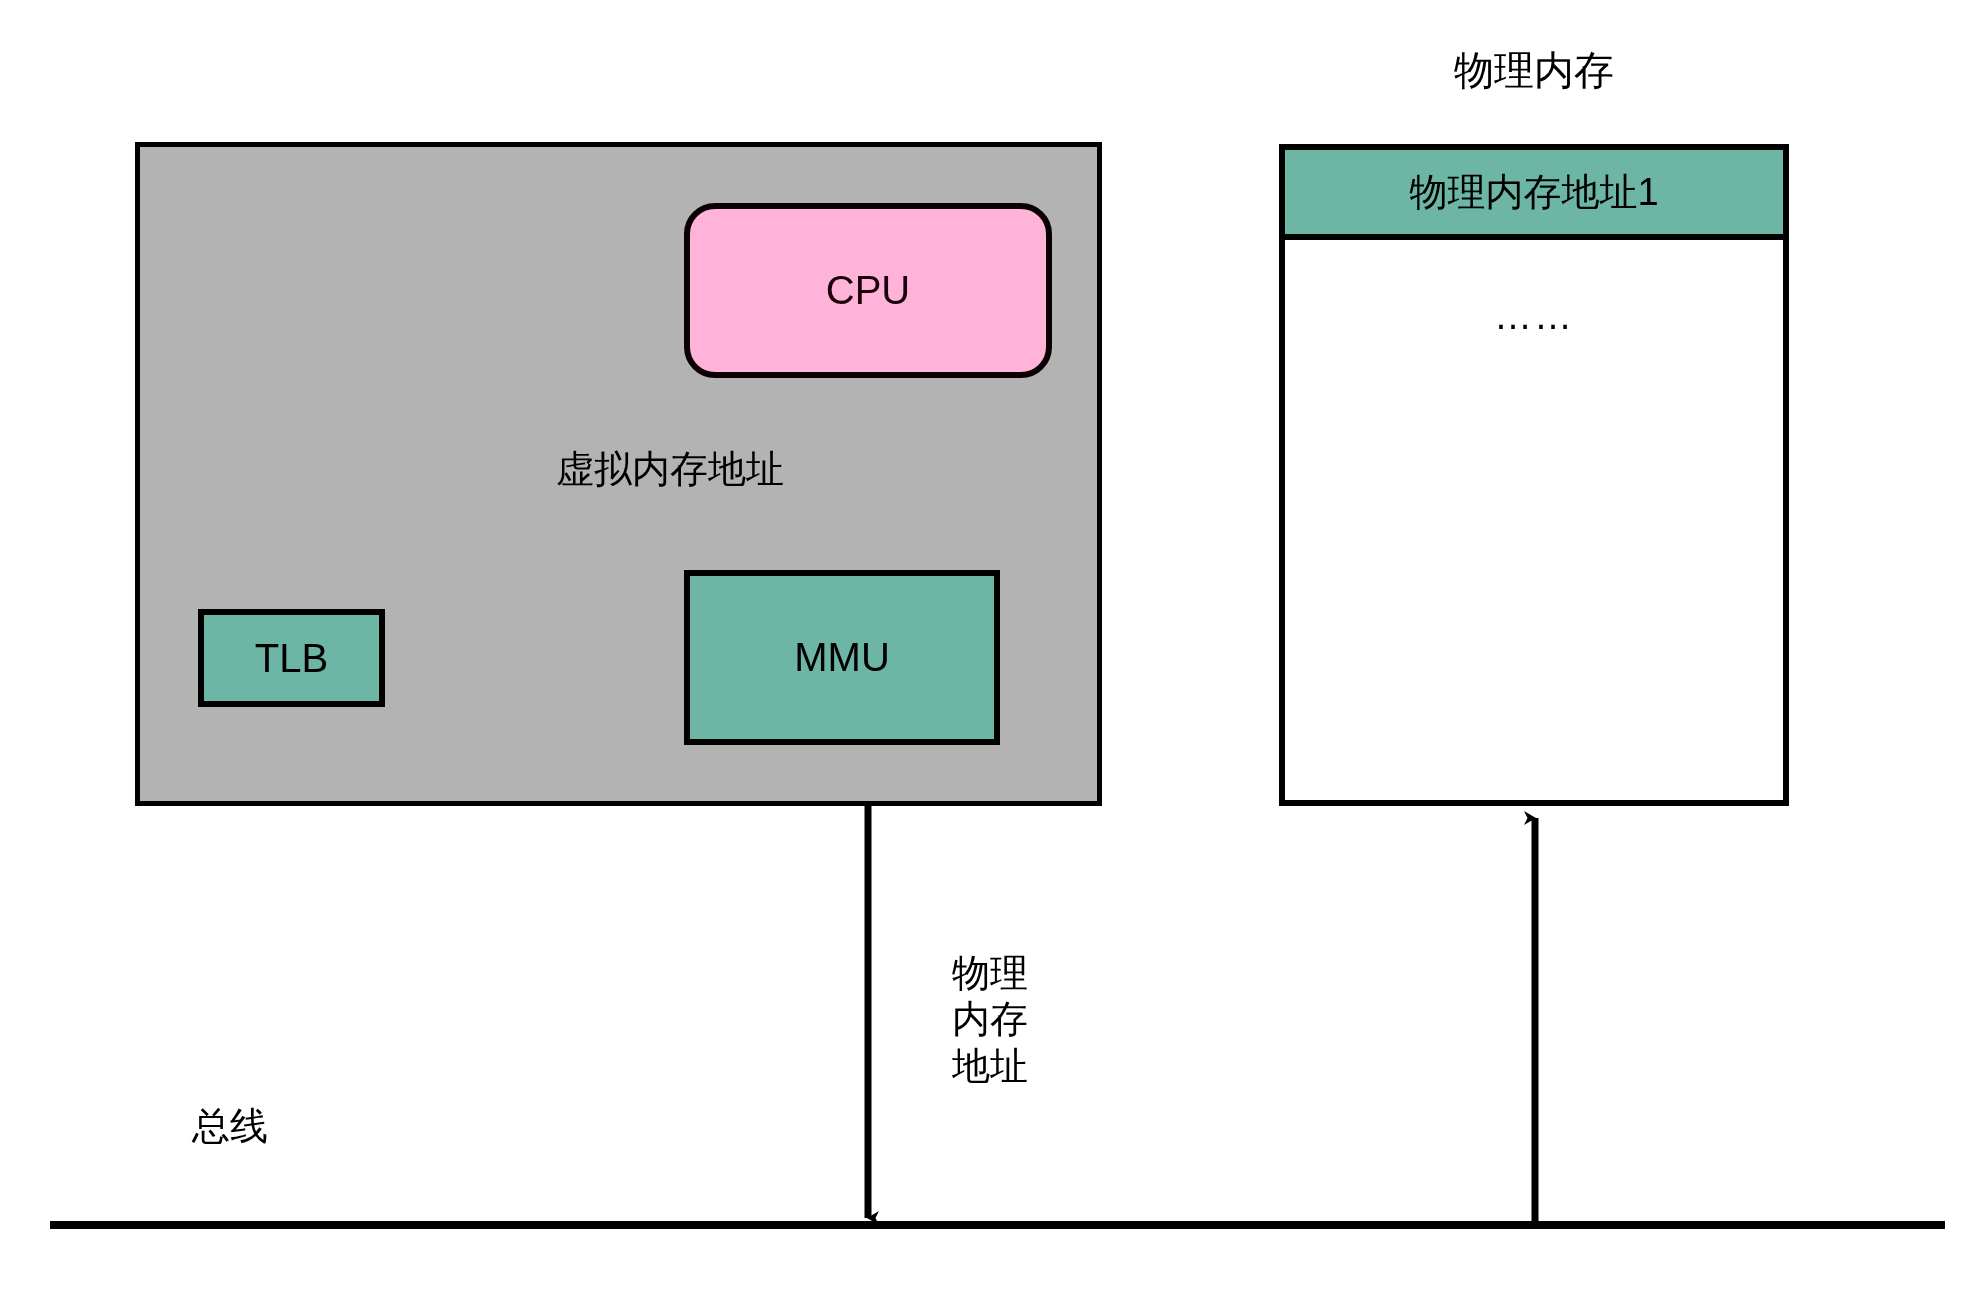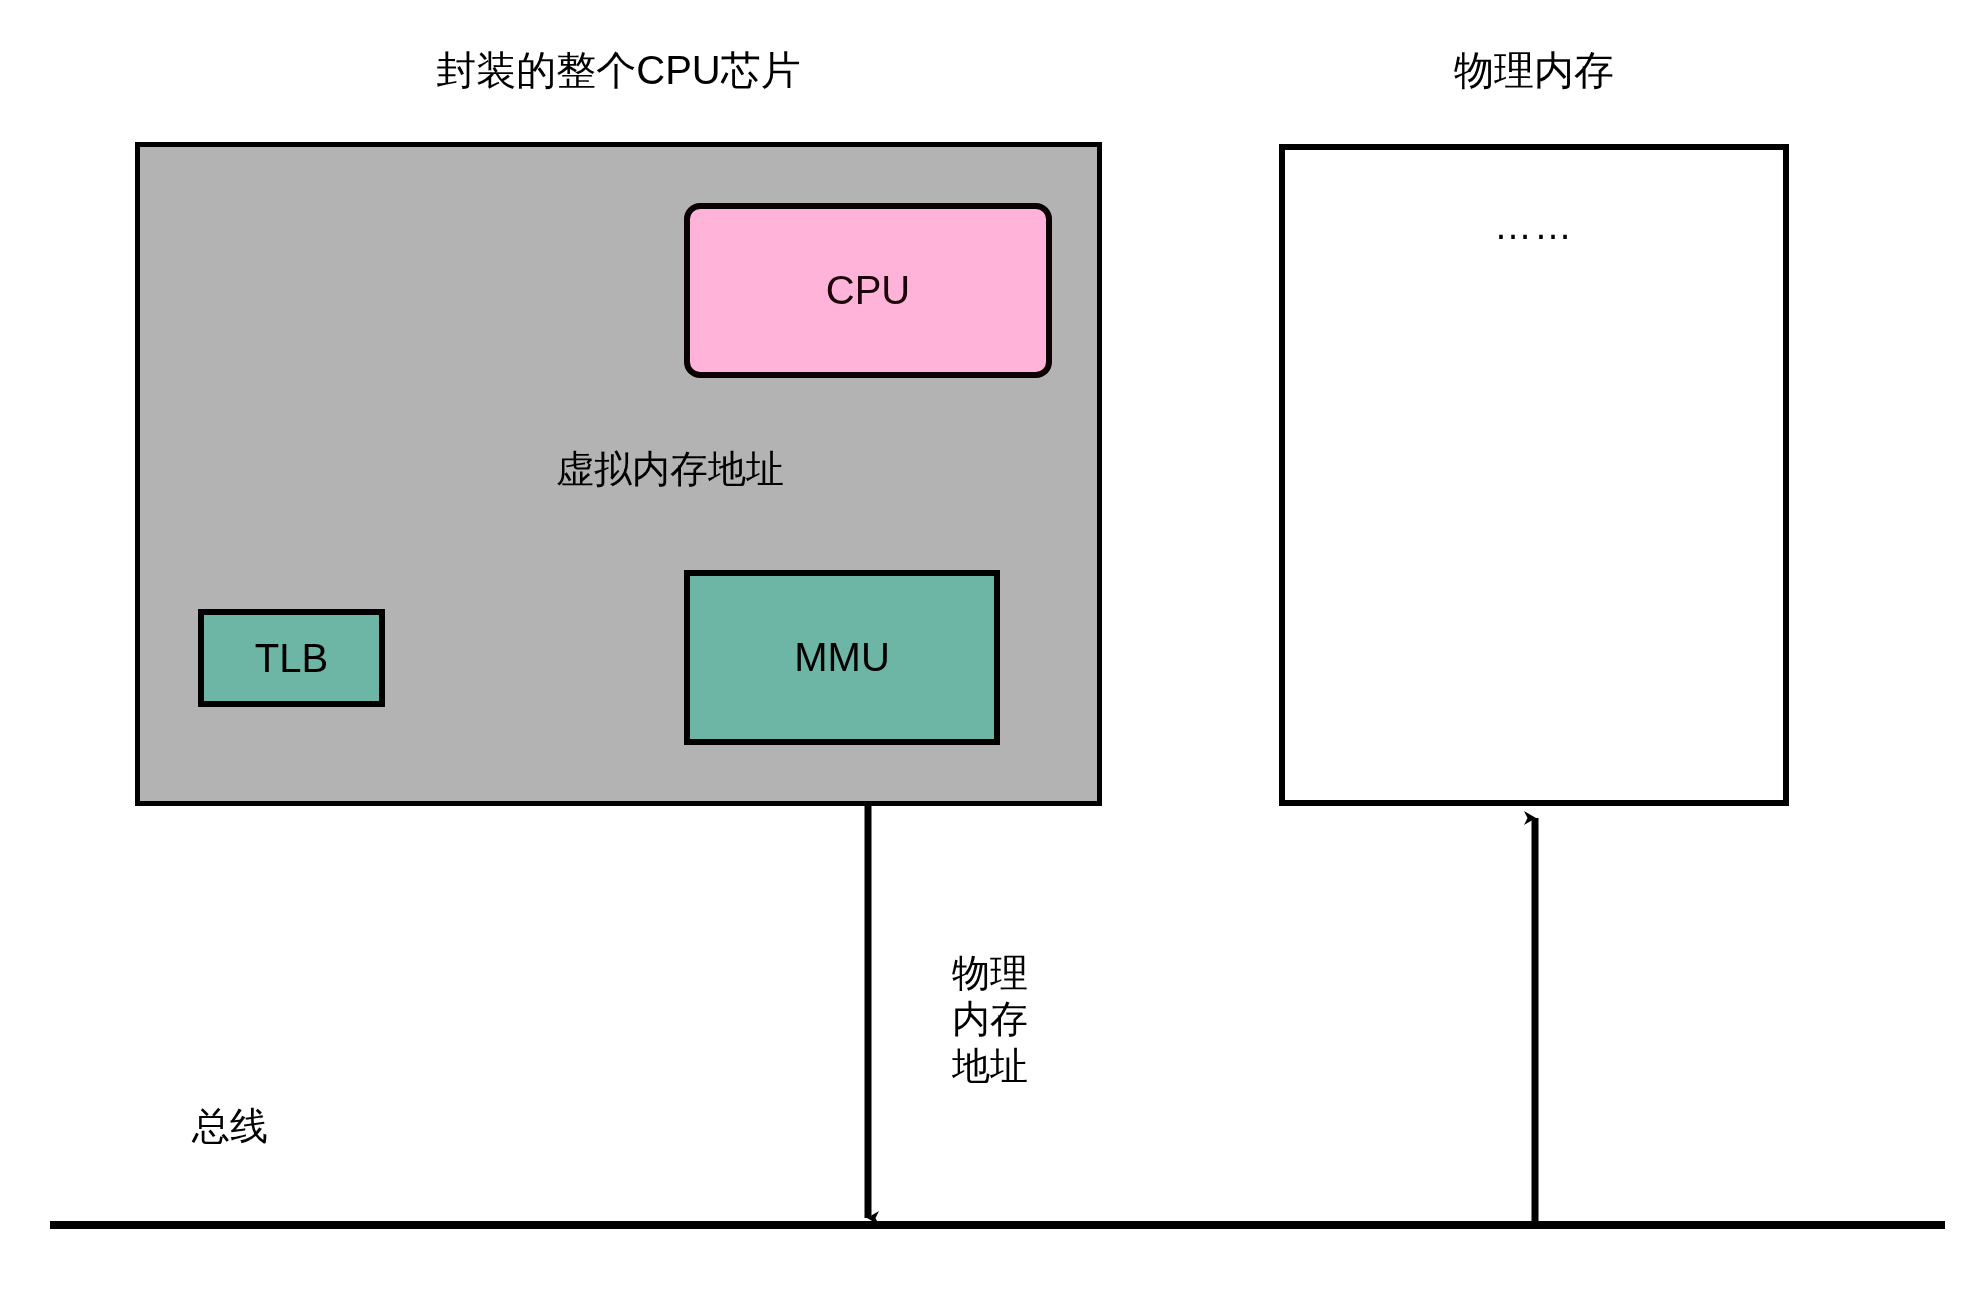--- a/index.html
+++ b/index.html
@@ -42,21 +42,21 @@
   }
 
   
   #cpu-box {
     left: 684px;
     top: 203px;
     width: 368px;
     height: 175px;
     background: #ffb3d9;
     border: 6px solid #0a0004;
-    border-radius: 16px;
+    border-radius: 31px;
     box-sizing: border-box;
     display: flex;
     align-items: center;
     justify-content: center;
   }
   #cpu-box .lbl { font-size: 40px; color: #1a0009; }
 
   
   #mmu-box {
     left: 684px;
@@ -177,41 +177,43 @@
 
     <g>
       <line x1="1535" y1="1225" x2="1535" y2="818" stroke="#000000" stroke-width="7" marker-end="url(#arrowUp)"></line>
     </g>
 
     <g>
       <line x1="50" y1="1225" x2="1945" y2="1225" stroke="#000000" stroke-width="8"></line>
     </g>
   </svg>
 
-  <div class="abs title" id="cpu-chip-title" style="left:135px; top:48px; width:967px;">封装的整个CPU芯片</div>
 
   <div class="abs title" id="memory-title" style="left:1279px; top:48px; width:510px;">物理内存</div>
 
   <div class="abs" id="cpu-chip-box"></div>
 
   <div class="abs" id="cpu-box">
     <span class="lbl">CPU</span>
   </div>
 
   <div class="abs note" style="left:556px; top:446px;">虚拟内存地址</div>
 
   <div class="abs" id="mmu-box">
     <span class="lbl">MMU</span>
   </div>
 
   <div class="abs" id="tlb-box">
     <span class="lbl">TLB</span>
   </div>
 
   <div class="abs" id="memory-box">
+    <div class="mem-row">
+      <span>物理内存地址1</span>
+    </div>
     <div id="mem-empty">
       <span class="dots">……</span>
     </div>
   </div>
 
   <div class="abs note stacked" style="left:930px; top:950px; width:120px;">
     <div>物理</div>
     <div>内存</div>
     <div>地址</div>
   </div>

